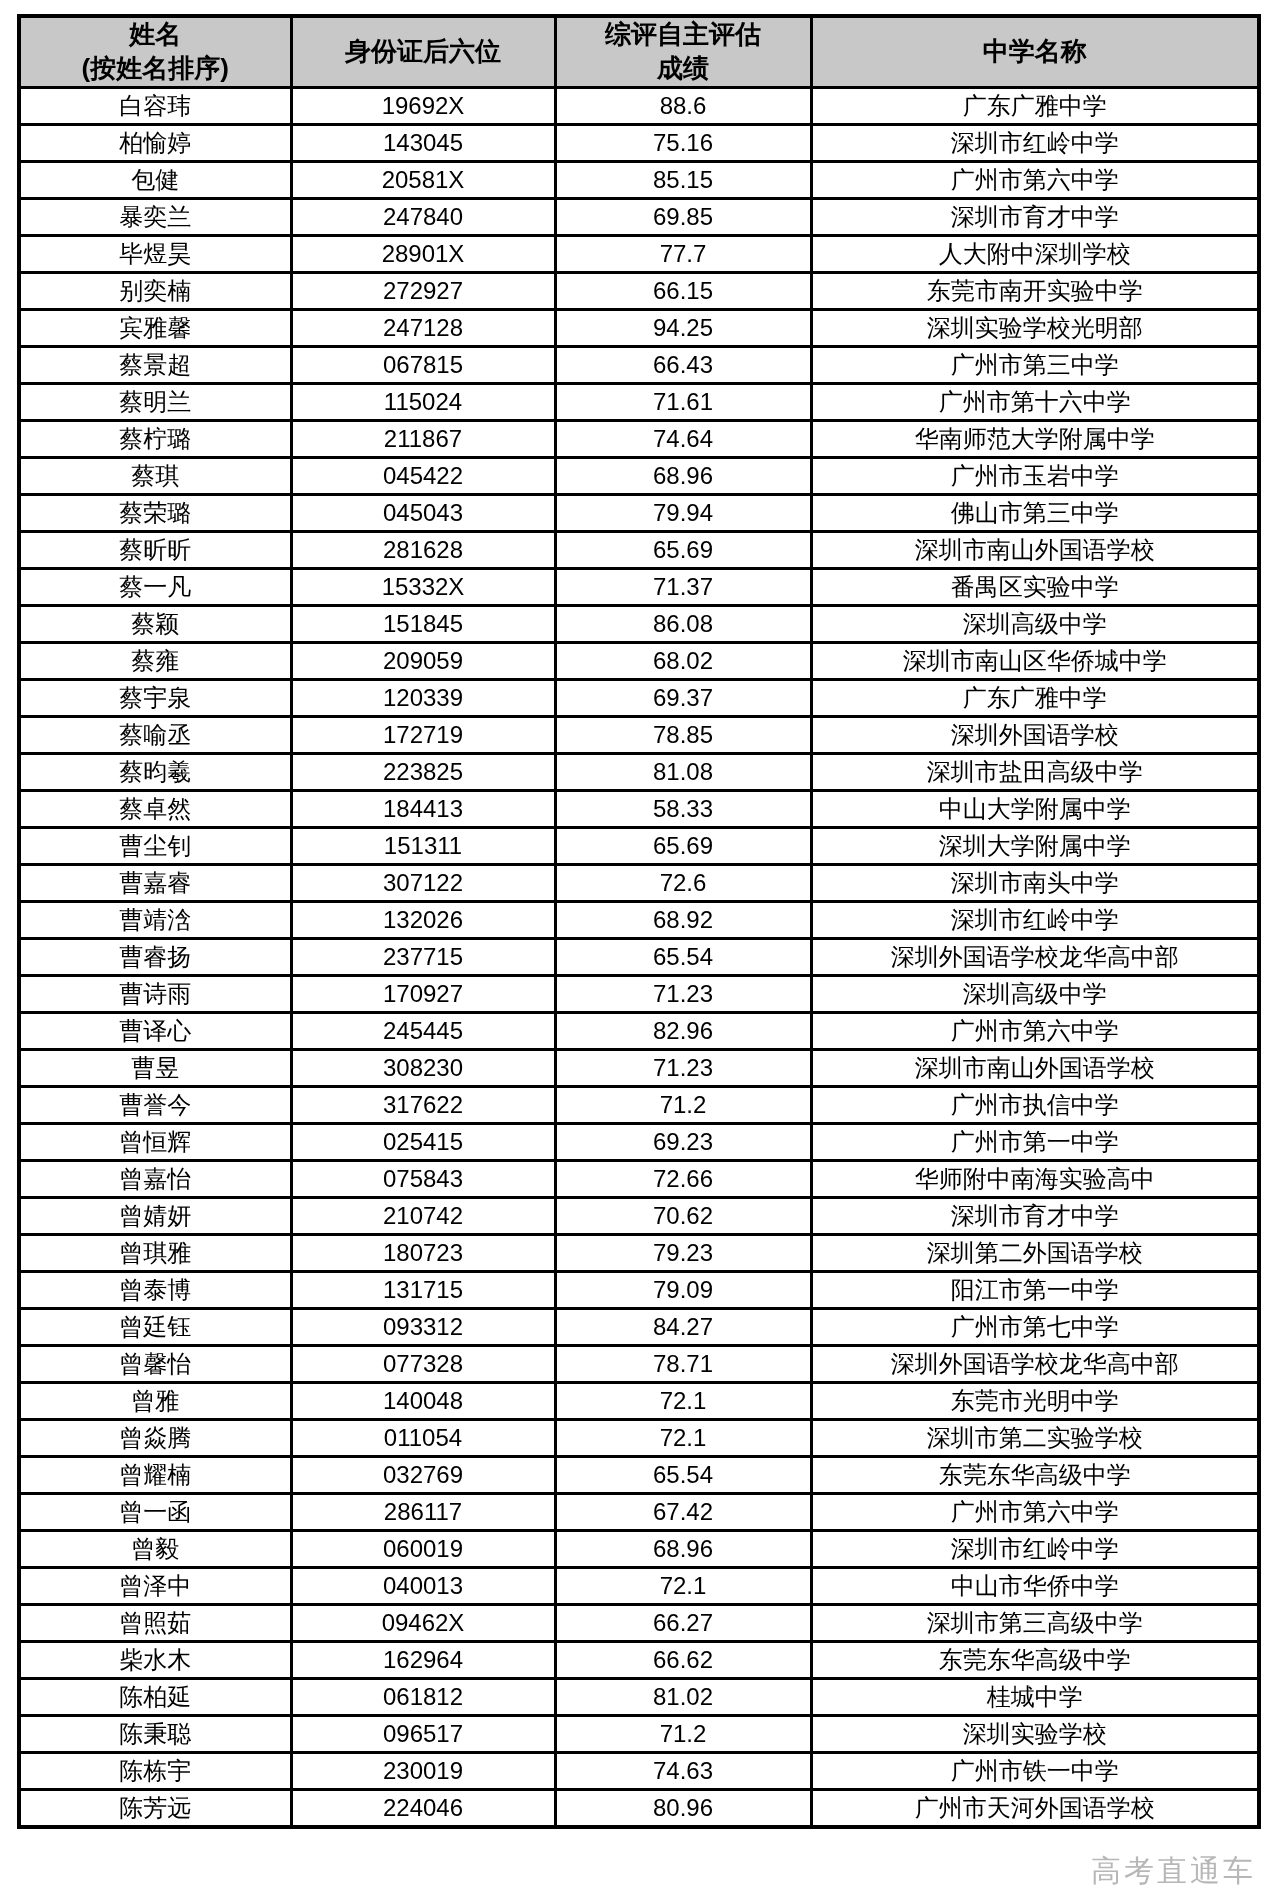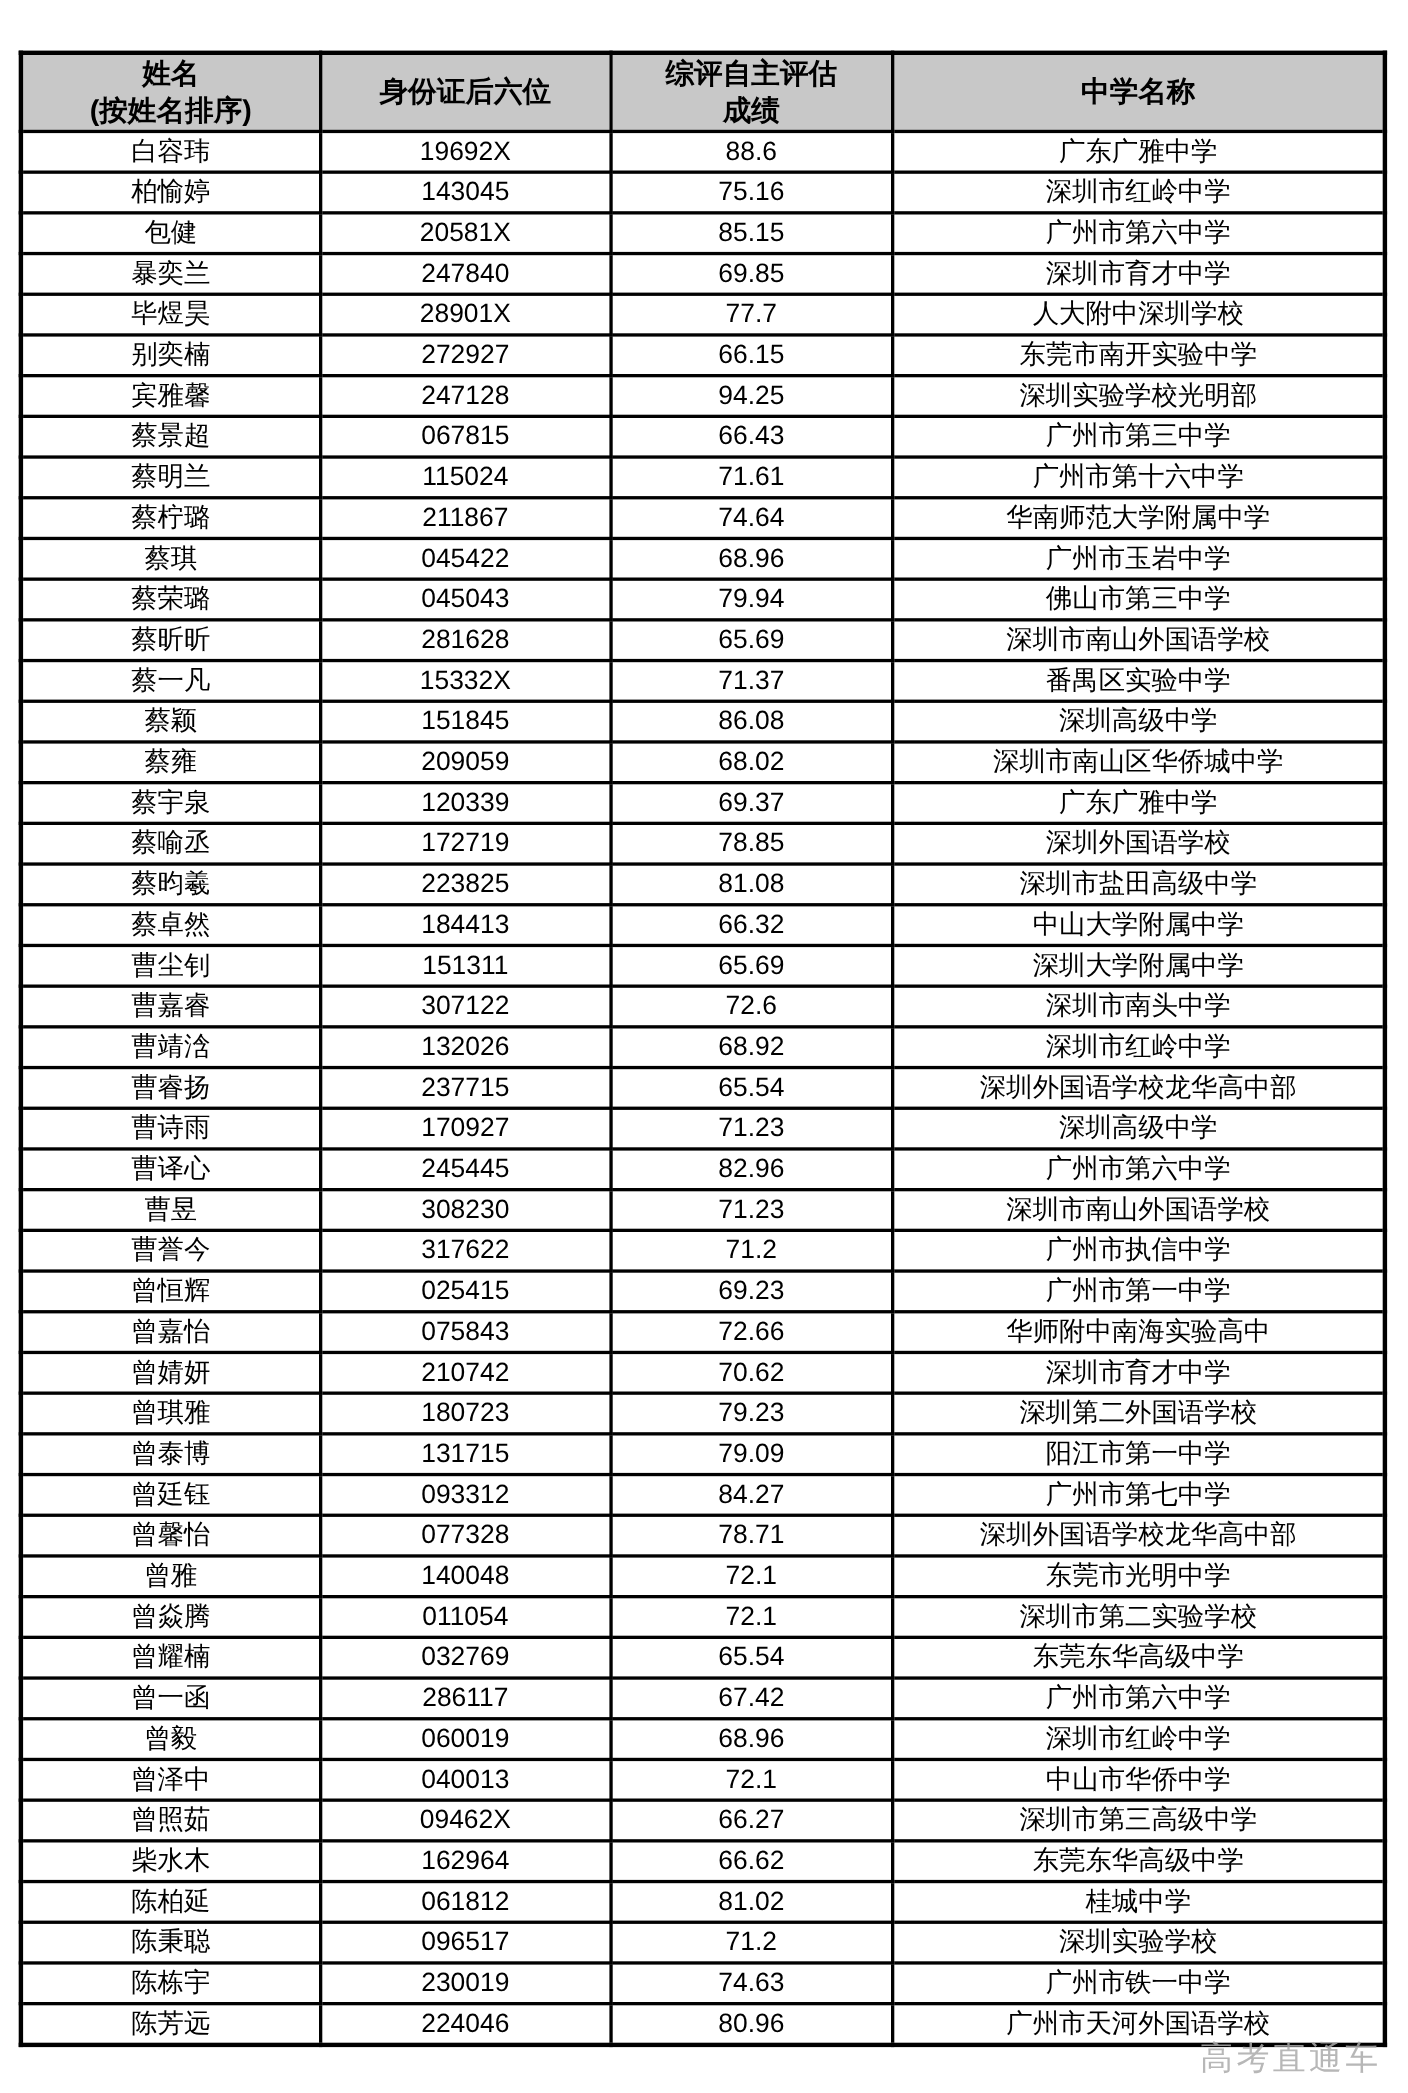--- a/index.html
+++ b/index.html
@@ -17,21 +17,20 @@
     overflow: hidden;
   }
   table.roster {
     position: absolute;
     left: 17px;
     top: 14px;
     width: 1240px;
     border-collapse: collapse;
     table-layout: fixed;
     border: 4px solid #000;
-    margin-top: 32px;
   }
   table.roster th, table.roster td {
     border: 3px solid #000;
     text-align: center;
     vertical-align: middle;
     overflow: hidden;
     padding: 0 2px;
   }
   table.roster th {
     height: 68px;
@@ -195,21 +194,21 @@
         </tr>
         <tr>
           <td>蔡昀羲</td>
           <td>223825</td>
           <td>81.08</td>
           <td>深圳市盐田高级中学</td>
         </tr>
         <tr>
           <td>蔡卓然</td>
           <td>184413</td>
-          <td>66.32</td>
+          <td>58.33</td>
           <td>中山大学附属中学</td>
         </tr>
         <tr>
           <td>曹尘钊</td>
           <td>151311</td>
           <td>65.69</td>
           <td>深圳大学附属中学</td>
         </tr>
         <tr>
           <td>曹嘉睿</td>

